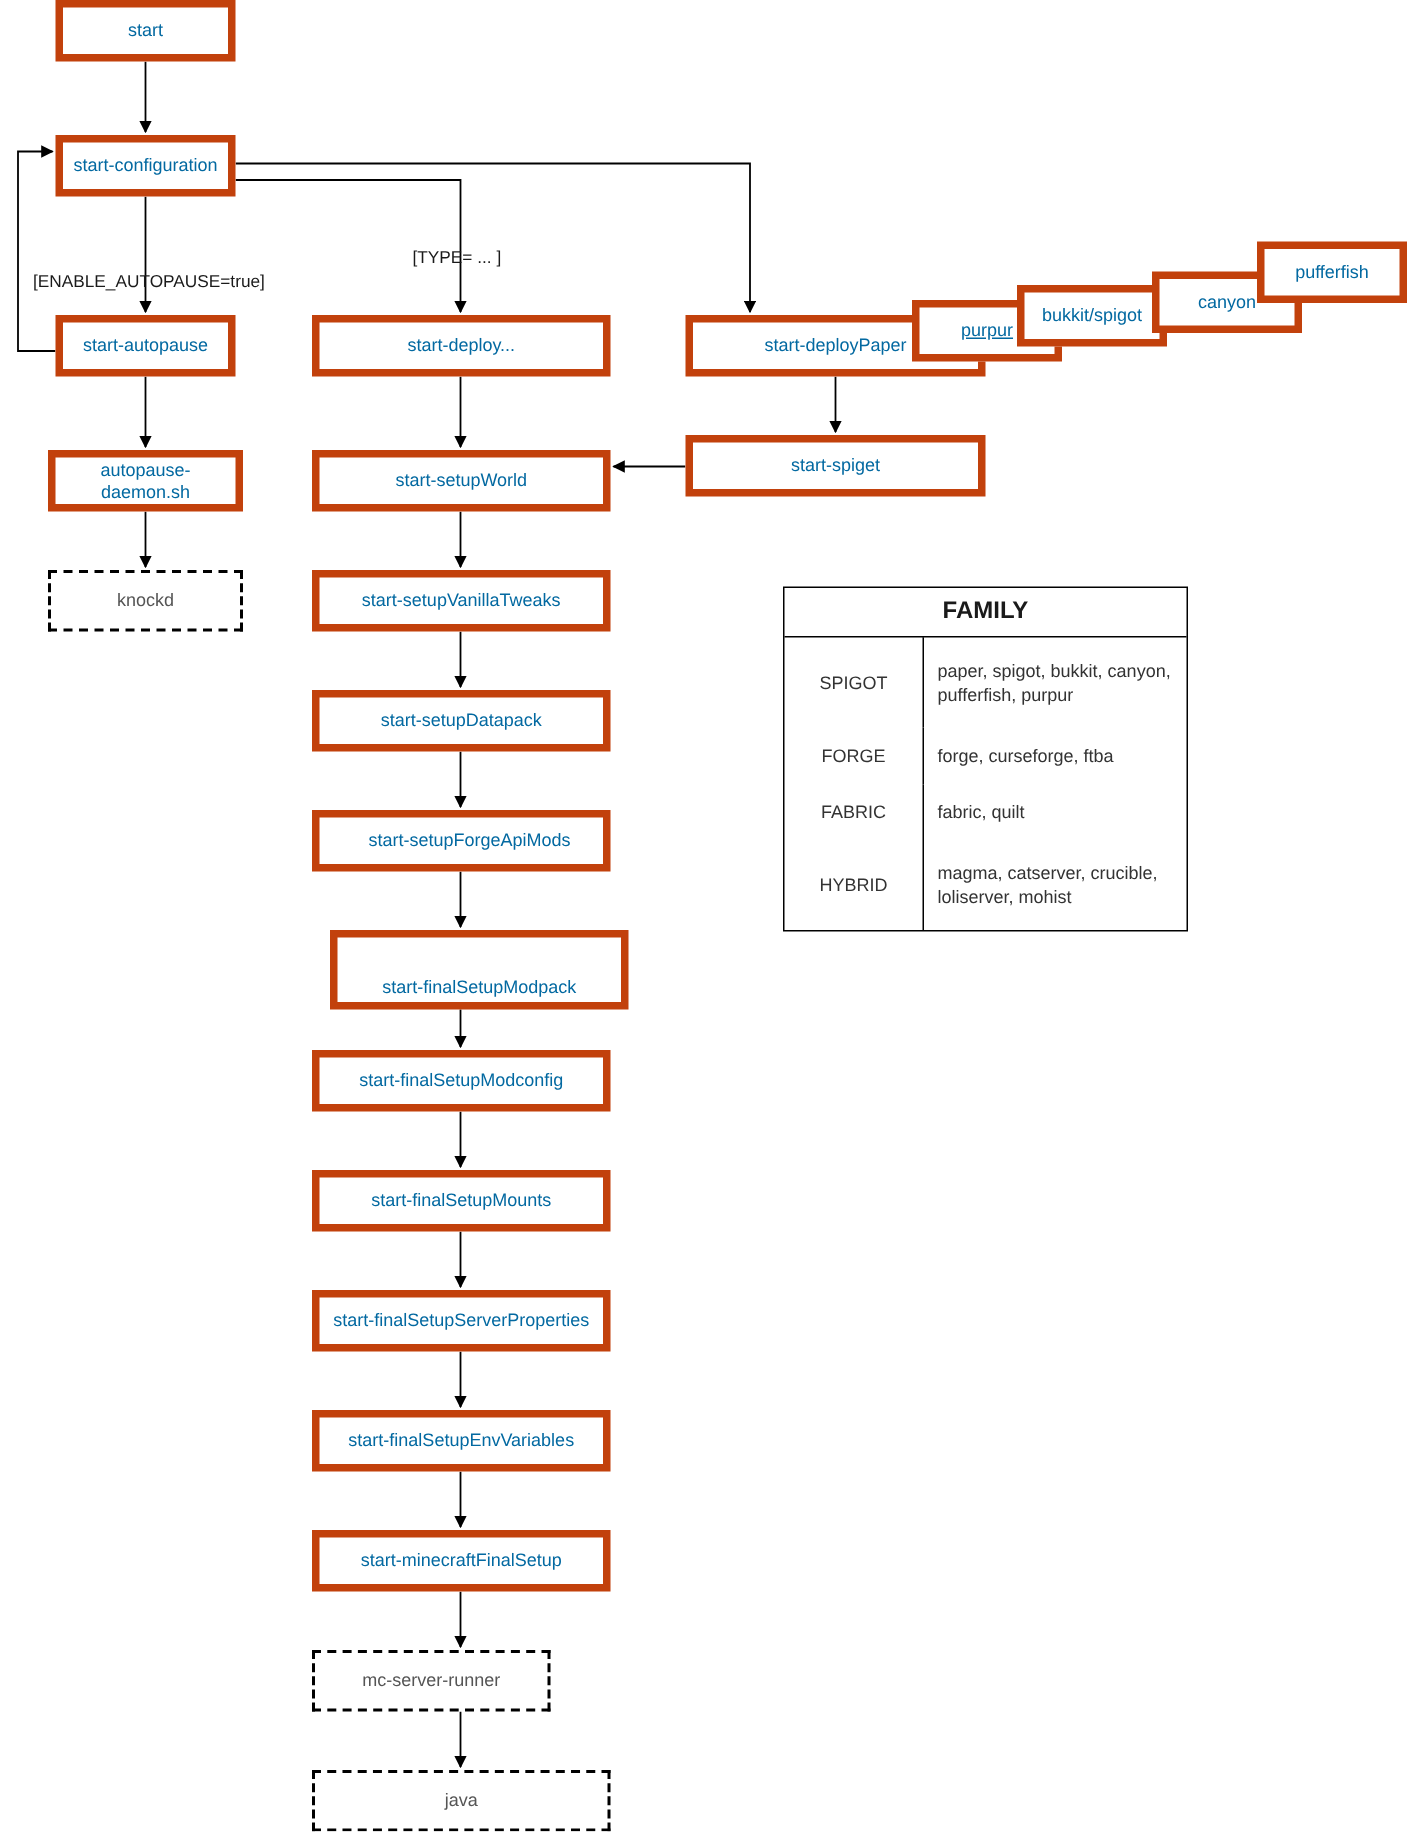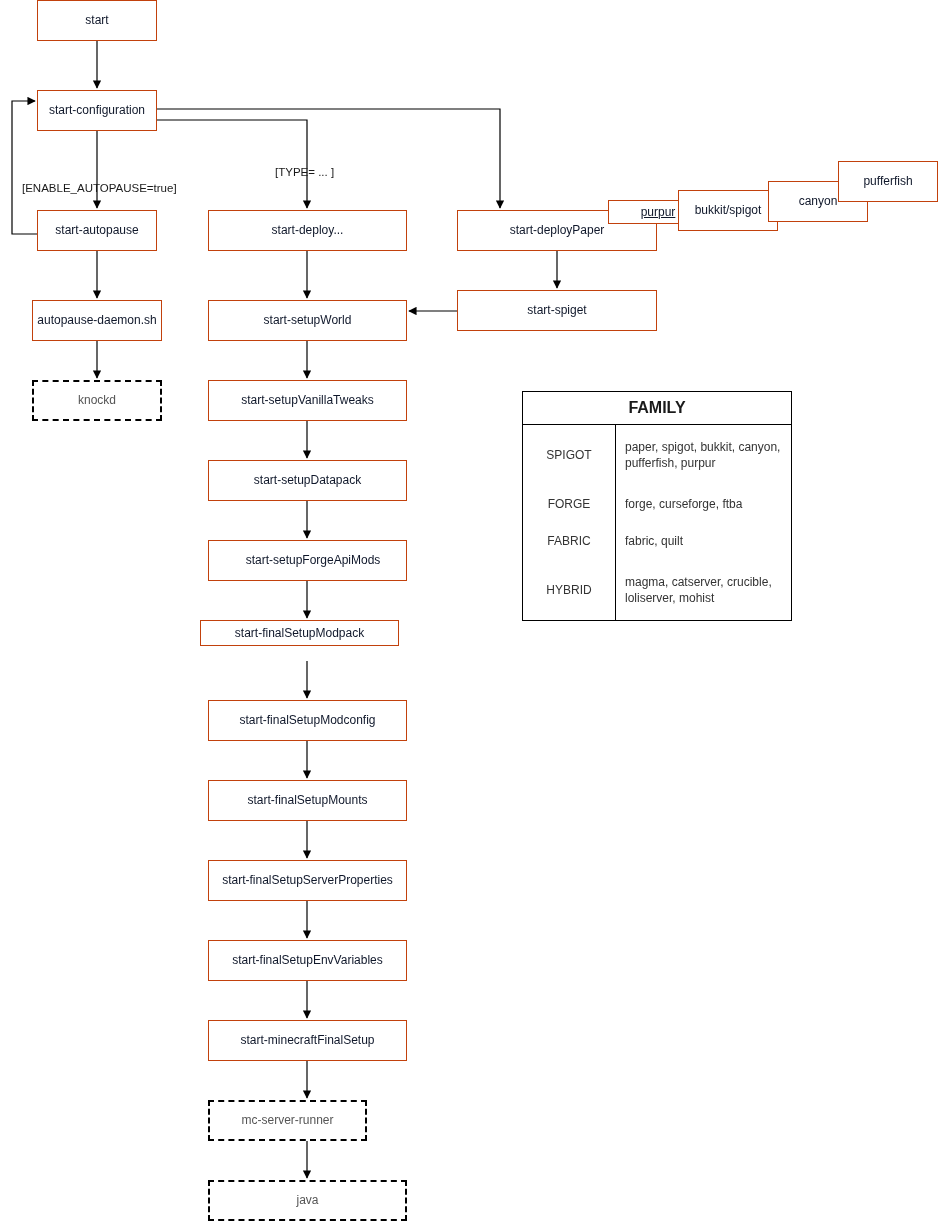--- a/index.html
+++ b/index.html
@@ -22,27 +22,27 @@
     left: 0;
     top: 0;
     width: 938px;
     height: 1221px;
     pointer-events: none;
   }
   .node {
     position: absolute;
     box-sizing: border-box;
     background: #ffffff;
-    border: 1px solid #c2410c;
+    border: 5px solid #c2410c;
     display: flex;
     align-items: center;
     justify-content: center;
     text-align: center;
     font-size: 12px;
-    color: #0f172a;
+    color: #0369a1;
     line-height: 1.25;
     padding: 2px 4px;
     z-index: 5;
   }
   .node.dashed {
     border: 2px dashed #000000;
     color: #555555;
   }
   .edge-label {
     position: absolute;
@@ -161,21 +161,21 @@
       </div>
       <div class="node" style="left: 208px; top: 380px; width: 199px; height: 41px;">
         <span>start-setupVanillaTweaks</span>
       </div>
       <div class="node" style="left: 208px; top: 460px; width: 199px; height: 41px;">
         <span>start-setupDatapack</span>
       </div>
       <div class="node" style="left: 208px; top: 540px; width: 199px; height: 41px; padding-left: 15px;">
         <span>start-setupForgeApiMods</span>
       </div>
-      <div class="node" style="left: 200px; top: 620px; width: 199px; height: 26px;">
+      <div class="node" style="left: 220px; top: 620px; width: 199px; height: 53px; align-items: flex-end;">
         <span>start-finalSetupModpack</span>
       </div>
       <div class="node" style="left: 208px; top: 700px; width: 199px; height: 41px;">
         <span>start-finalSetupModconfig</span>
       </div>
       <div class="node" style="left: 208px; top: 780px; width: 199px; height: 41px;">
         <span>start-finalSetupMounts</span>
       </div>
       <div class="node" style="left: 208px; top: 860px; width: 199px; height: 41px;">
         <span>start-finalSetupServerProperties</span>
@@ -188,21 +188,21 @@
       </div>
       <div class="node dashed" style="left: 208px; top: 1100px; width: 159px; height: 41px;">
         <span>mc-server-runner</span>
       </div>
       <div class="node dashed" style="left: 208px; top: 1180px; width: 199px; height: 41px;">
         <span>java</span>
       </div>
       <div class="node" style="left: 457px; top: 210px; width: 200px; height: 41px;">
         <span>start-deployPaper</span>
       </div>
-      <div class="node" style="left: 608px; top: 200px; width: 100px; height: 24px; text-decoration: underline;">
+      <div class="node" style="left: 608px; top: 200px; width: 100px; height: 41px; text-decoration: underline;">
         <span>purpur</span>
       </div>
       <div class="node" style="left: 678px; top: 190px; width: 100px; height: 41px;">
         <span>bukkit/spigot</span>
       </div>
       <div class="node" style="left: 768px; top: 181px; width: 100px; height: 41px;">
         <span>canyon</span>
       </div>
       <div class="node" style="left: 838px; top: 161px; width: 100px; height: 41px;">
         <span>pufferfish</span>

